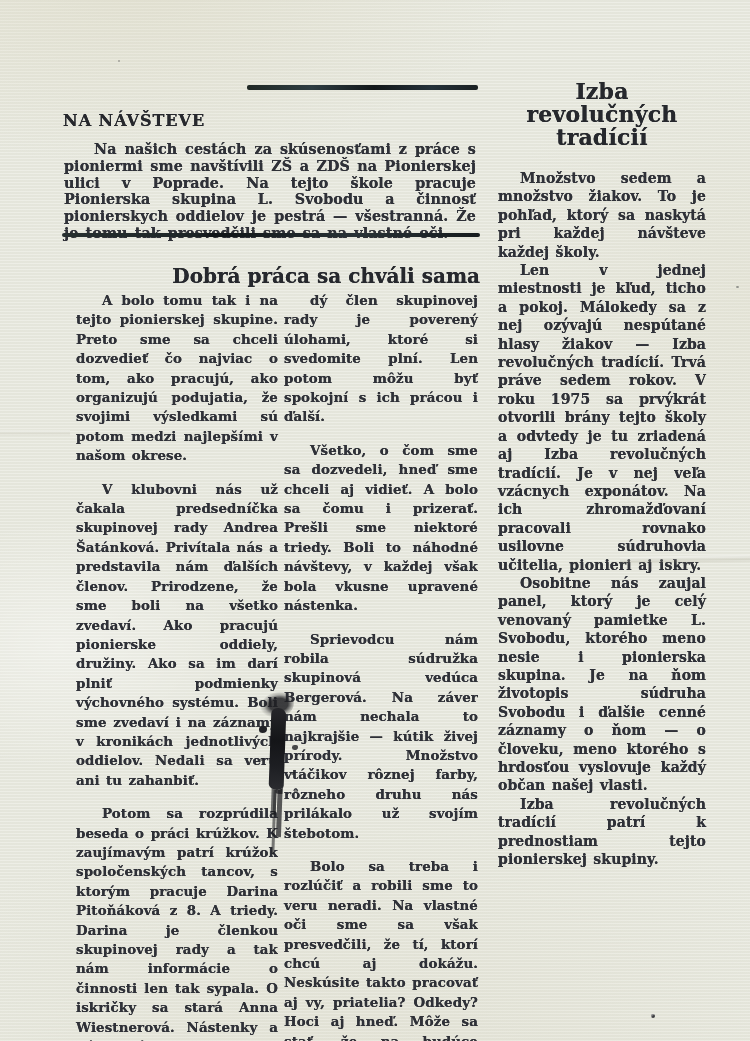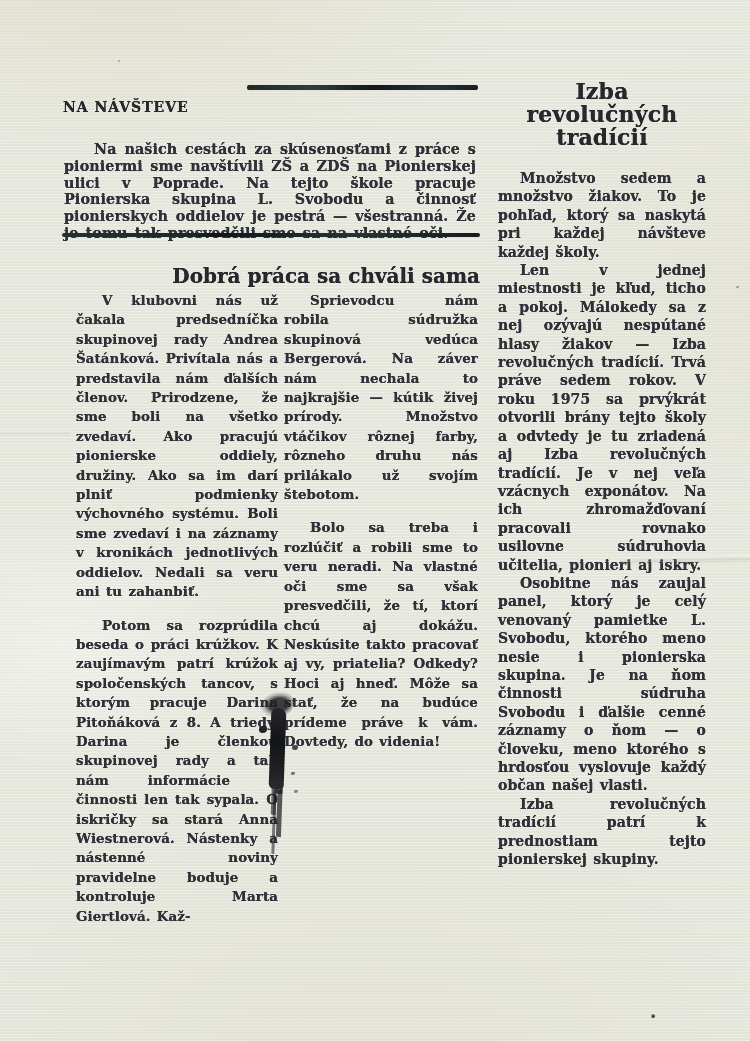--- a/index.html
+++ b/index.html
@@ -10,21 +10,21 @@
     background-image:
       radial-gradient(ellipse 620px 300px at 18% -2%, rgba(213,206,178,.30), rgba(213,206,178,0) 62%),
       radial-gradient(ellipse 480px 420px at 102% 28%, rgba(217,212,190,.22), rgba(217,212,190,0) 60%),
       radial-gradient(ellipse 740px 520px at 50% 106%, rgba(208,202,178,.20), rgba(208,202,178,0) 66%),
       radial-gradient(ellipse 260px 180px at 8% 62%, rgba(255,255,255,.35), rgba(255,255,255,0) 70%),
       repeating-linear-gradient(0deg, rgba(255,255,255,.22) 0 1px, rgba(120,120,100,.03) 1px 3px);
     font-family:"DejaVu Serif","Liberation Serif",serif;
     color:#2f3138;
   }
   .hd{font-weight:700;color:#26282d;text-shadow:0 0 .5px #26282d;}
-  .title-main{position:absolute;left:63px;top:90px;font-size:14px;letter-spacing:1px;}
+  .title-main{position:absolute;left:63px;top:100px;font-size:16px;letter-spacing:1px;}
   .rule-top{
     position:absolute;left:247px;top:85px;width:231px;height:5px;border-radius:2px;
     background:linear-gradient(90deg,#202825 0%,#2e3d42 28%,#12171a 55%,#24313a 80%,#1a2022 100%);
   }
   .intro{
     position:absolute;left:64px;top:108px;width:412px;
     font-size:14.3px;line-height:16.8px;font-weight:700;
     text-align:justify;letter-spacing:.1px;word-spacing:2px;
     text-shadow:0 0 .4px #2f3138;
     margin-top:33px;
@@ -90,38 +90,41 @@
   <h1 class="hd title-main">NA NÁVŠTEVE</h1>
   <div class="rule-top"></div>
   <div class="intro">
     <p>Na našich cestách za skúsenosťami z práce s pioniermi sme navštívili ZŠ a ZDŠ na Pionierskej ulici v Poprade. Na tejto škole pracuje Pionierska skupina L. Svobodu a činnosť pionierskych oddielov je pestrá — všestranná. Že je tomu tak presvedčili sme sa na vlastné oči.</p>
   </div>
   <div class="rule-divider"></div>
 
   <h2 class="hd headline">Dobrá práca sa chváli sama</h2>
 
   <div class="col col-a">
+      <p class="body-para">A bolo tomu tak i na tejto pionierskej skupine. Preto sme sa chceli dozvedieť čo najviac o tom, ako pracujú, ako organizujú podujatia, že svojimi výsledkami sú potom medzi najlepšími v našom okrese.</p>
       <p class="body-para">V klubovni nás už čakala predsedníčka skupinovej rady Andrea Šatánková. Privítala nás a predstavila nám ďalších členov. Prirodzene, že sme boli na všetko zvedaví. Ako pracujú pionierske oddiely, družiny. Ako sa im darí plniť podmienky výchovného systému. Boli sme zvedaví i na záznamy v kronikách jednotlivých oddielov. Nedali sa veru ani tu zahanbiť.</p>
       <p class="body-para">Potom sa rozprúdila beseda o práci krúžkov. K zaujímavým patrí krúžok spoločenských tancov, s ktorým pracuje Darina Pitoňáková z 8. A triedy. Darina je členkou skupinovej rady a tak nám informácie o činnosti len tak sypala. O iskričky sa stará Anna Wiestnerová. Nástenky a nástenné noviny pravidelne boduje a kontroluje Marta Giertlová. Kaž-</p>
     </div>
 
   <div class="col col-b">
     <div>
+        <p class="body-para">dý člen skupinovej rady je poverený úlohami, ktoré si svedomite plní. Len potom môžu byť spokojní s ich prácou i ďalší.</p>
+        <p class="body-para">Všetko, o čom sme sa dozvedeli, hneď sme chceli aj vidieť. A bolo sa čomu i prizerať. Prešli sme niektoré triedy. Boli to náhodné návštevy, v každej však bola vkusne upravené nástenka.</p>
         <p class="body-para">Sprievodcu nám robila súdružka skupinová vedúca Bergerová. Na záver nám nechala to najkrajšie — kútik živej prírody. Množstvo vtáčikov rôznej farby, rôzneho druhu nás prilákalo už svojím štebotom.</p>
         <p class="body-para">Bolo sa treba i rozlúčiť a robili sme to veru neradi. Na vlastné oči sme sa však presvedčili, že tí, ktorí chcú aj dokážu. Neskúsite takto pracovať aj vy, priatelia? Odkedy? Hoci aj hneď. Môže sa stať, že na budúce prídeme práve k vám. Dovtedy, do videnia!</p>
       </div>
 
   </div>
 
   <div class="col side">
     <h2 class="side-title">Izba revolučných tradícií</h2>
     <div>
         <p class="body-para">Množstvo sedem a množstvo žiakov. To je pohľad, ktorý sa naskytá pri každej návšteve každej školy.</p>
         <p class="body-para">Len v jednej miestnosti je kľud, ticho a pokoj. Málokedy sa z nej ozývajú nespútané hlasy žiakov — Izba revolučných tradícií. Trvá práve sedem rokov. V roku 1975 sa prvýkrát otvorili brány tejto školy a odvtedy je tu zriadená aj Izba revolučných tradícií. Je v nej veľa vzácnych exponátov. Na ich zhromažďovaní pracovali rovnako usilovne súdruhovia učitelia, pionieri aj iskry.</p>
-        <p class="body-para">Osobitne nás zaujal panel, ktorý je celý venovaný pamietke L. Svobodu, ktorého meno nesie i pionierska skupina. Je na ňom činnosti súdruha Svobodu i ďalšie cenné záznamy o ňom — o človeku, meno ktorého s hrdosťou vyslovuje každý občan našej vlasti.</p>
+        <p class="body-para">Osobitne nás zaujal panel, ktorý je celý venovaný pamietke L. Svobodu, ktorého meno nesie i pionierska skupina. Je na ňom životopis súdruha Svobodu i ďalšie cenné záznamy o ňom — o človeku, meno ktorého s hrdosťou vyslovuje každý občan našej vlasti.</p>
         <p class="body-para">Izba revolučných tradícií patrí k prednostiam tejto pionierskej skupiny.</p>
       </div>
   </div>
 
   <div class="blot">
     <span class="splat"></span>
     <span class="streak"></span>
     <span class="drip"></span>
   </div>
   <span class="speck speck-1"></span>

